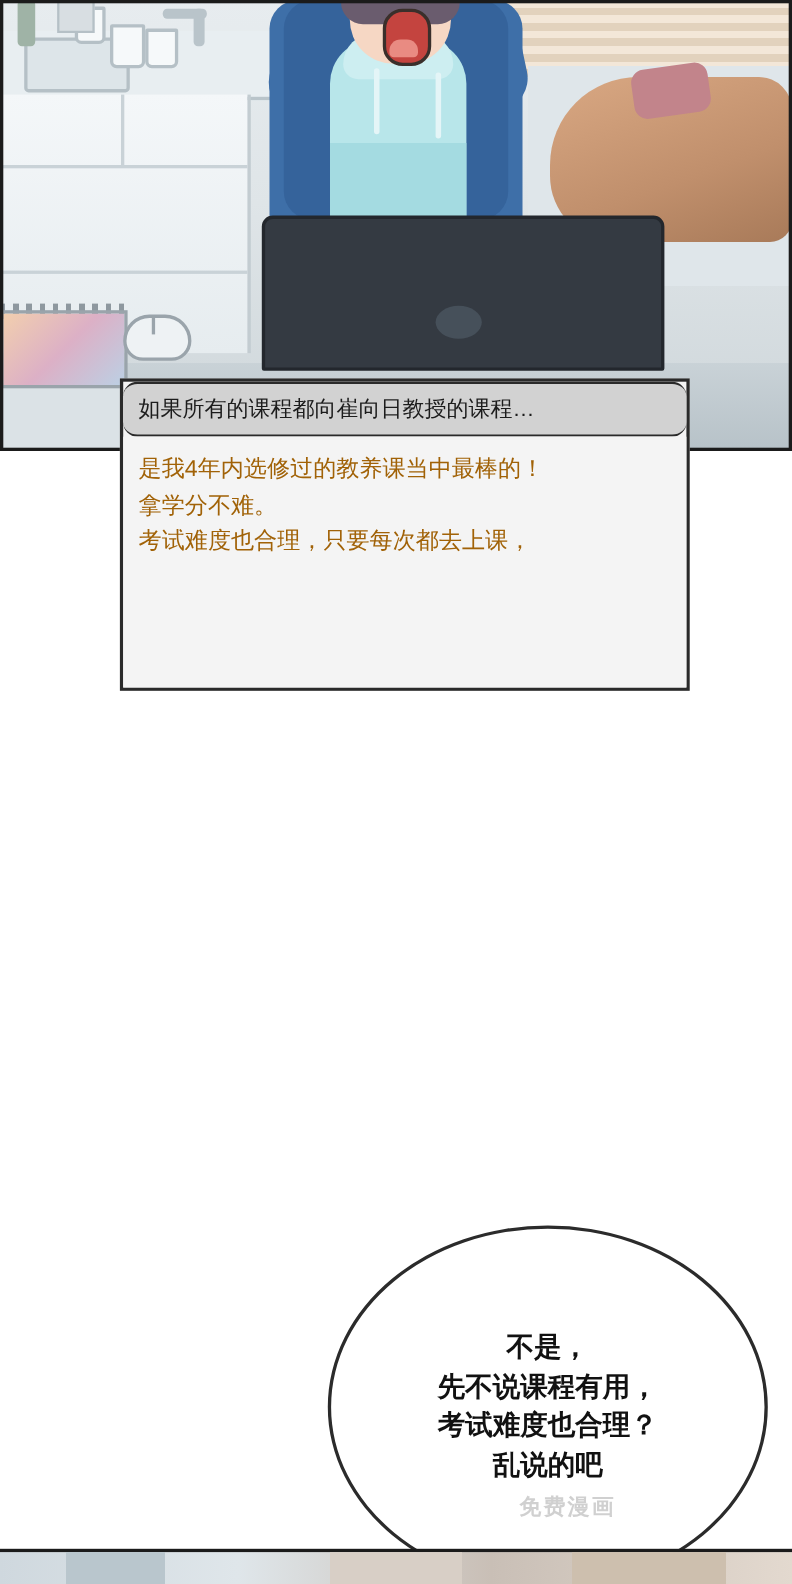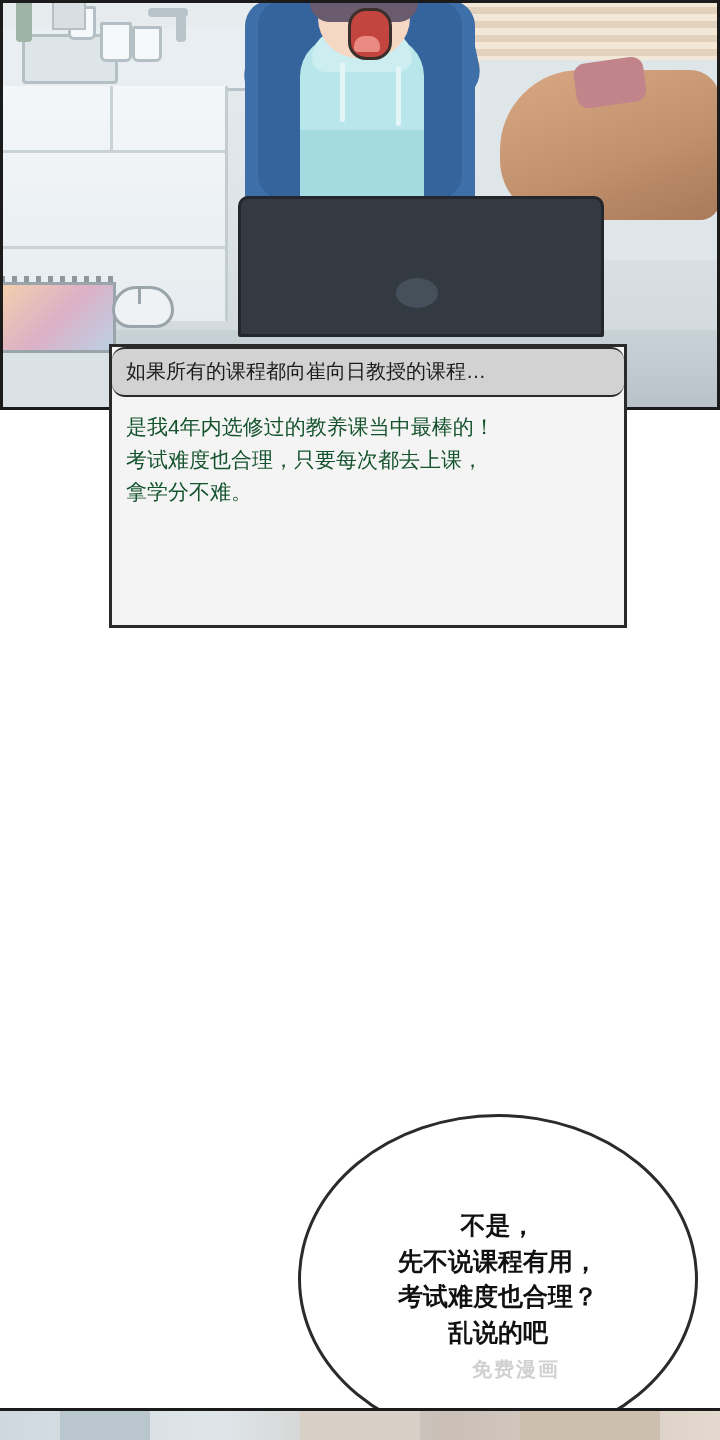--- a/index.html
+++ b/index.html
@@ -302,21 +302,21 @@
     font-size: 20px;
     padding: 9px 14px 10px 14px;
     border-top: 2px solid #2a2a2a;
     border-bottom: 2px solid #2a2a2a;
     white-space: nowrap;
     overflow: hidden;
     border-radius: 13px;
   }
   .post-body {
     background: #f4f4f4;
-    color: #14532d;
+    color: #a16207;
     font-size: 21px;
     line-height: 1.55;
     padding: 14px 14px 14px 14px;
     min-height: 200px;
   }
   .post-body p { margin: 0; }
 
   
   .bubble {
     position: absolute;
@@ -425,22 +425,22 @@
     <div class="notebook"></div>
     <div class="mouse"></div>
     <div class="mouse-sep"></div>
     <div class="panel-top-border"></div>
   </div>
 
   <div class="post-box">
     <div class="post-subject">如果所有的课程都向崔向日教授的课程…</div>
     <div class="post-body">
       <p>是我4年内选修过的教养课当中最棒的！</p>
+      <p>拿学分不难。</p>
       <p>考试难度也合理，只要每次都去上课，</p>
-      <p>拿学分不难。</p>
     </div>
   </div>
 
 
   <div class="bubble bubble-2">
     <div class="bubble-text">不是，
 先不说课程有用，
 考试难度也合理？
 乱说的吧</div>
   </div>

